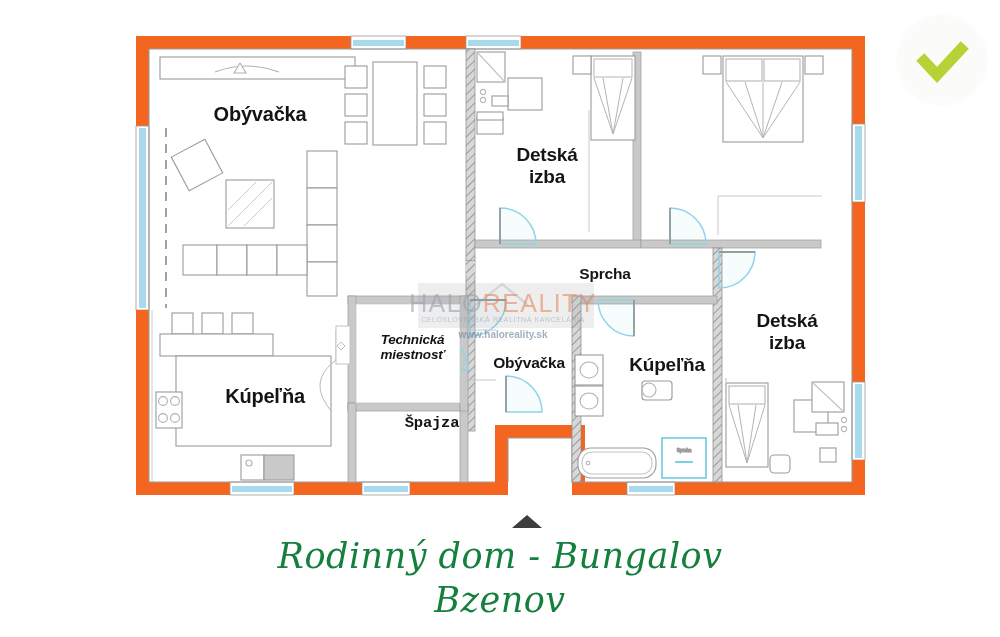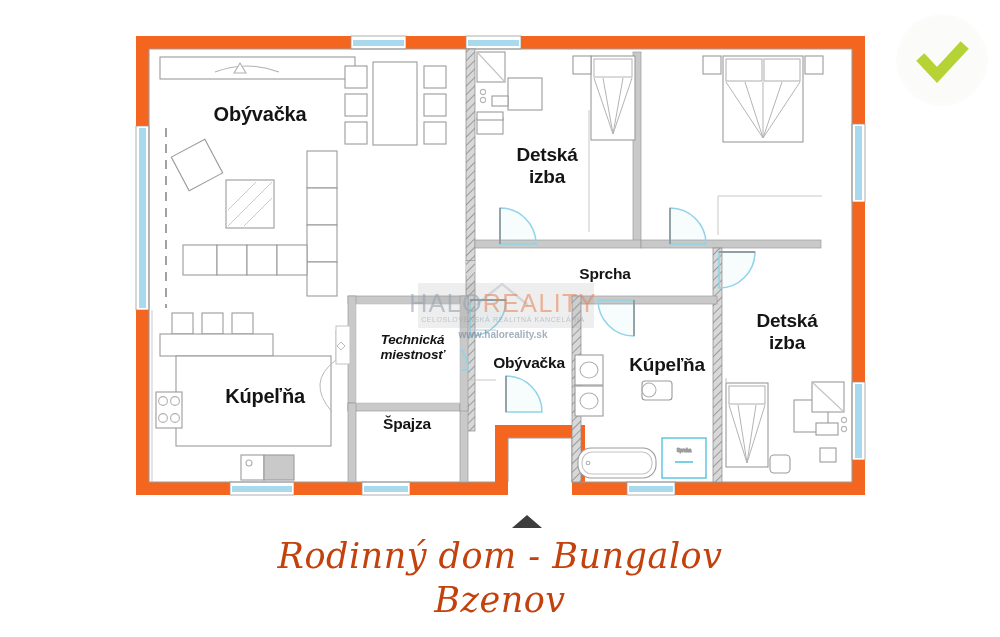--- a/index.html
+++ b/index.html
@@ -106,21 +106,21 @@
   #caption {
     position: absolute;
     left: 0;
     top: 534px;
     width: 1000px;
     text-align: center;
     font-family: "DejaVu Serif", "Liberation Serif", serif;
     font-style: italic;
     font-size: 35px;
     line-height: 44px;
-    color: #c2410c;
+    color: #15803d;
     letter-spacing: 0.5px;
   }
   #caption .line2 { display: block; }
 
   
   #check-badge {
     position: absolute;
     left: 896px;
     top: 14px;
     width: 92px;
@@ -400,21 +400,21 @@
 
   <div class="room-label rl-sm" style="left:355px; top:332px; width:115px;font-style:italic;">Technická
 miestnosť</div>
 
   <div class="room-label rl-md" style="left:474px; top:354px; width:110px;">Obývačka</div>
 
   <div class="room-label rl-lg" style="left:602px; top:354px; width:130px;">Kúpeľňa</div>
 
   <div class="room-label rl-xl" style="left:200px; top:385px; width:130px;">Kúpeľňa</div>
 
-  <div class="room-label rl-md" style="left:352px; top:415px; width:110px;">Špajza</div>
+  <div class="room-label rl-md" style="left:377px; top:415px; width:110px;font-family:Liberation Mono, monospace;">Špajza</div>
 
   <div id="watermark">
     <div id="wm-plate"></div>
     <svg id="wm-house" viewBox="0 0 60 26">
       <path d="M4 24 L30 3 L56 24" fill="none" stroke="#95a2b0" stroke-width="2.4"></path>
     </svg>
     <div id="wm-logo-main"><span class="halo">HALO</span><span class="reality">REALITY</span></div>
     <div id="wm-sub">CELOSLOVENSKÁ REALITNÁ KANCELÁRIA</div>
     <div id="wm-url">www.haloreality.sk</div>
   </div>

